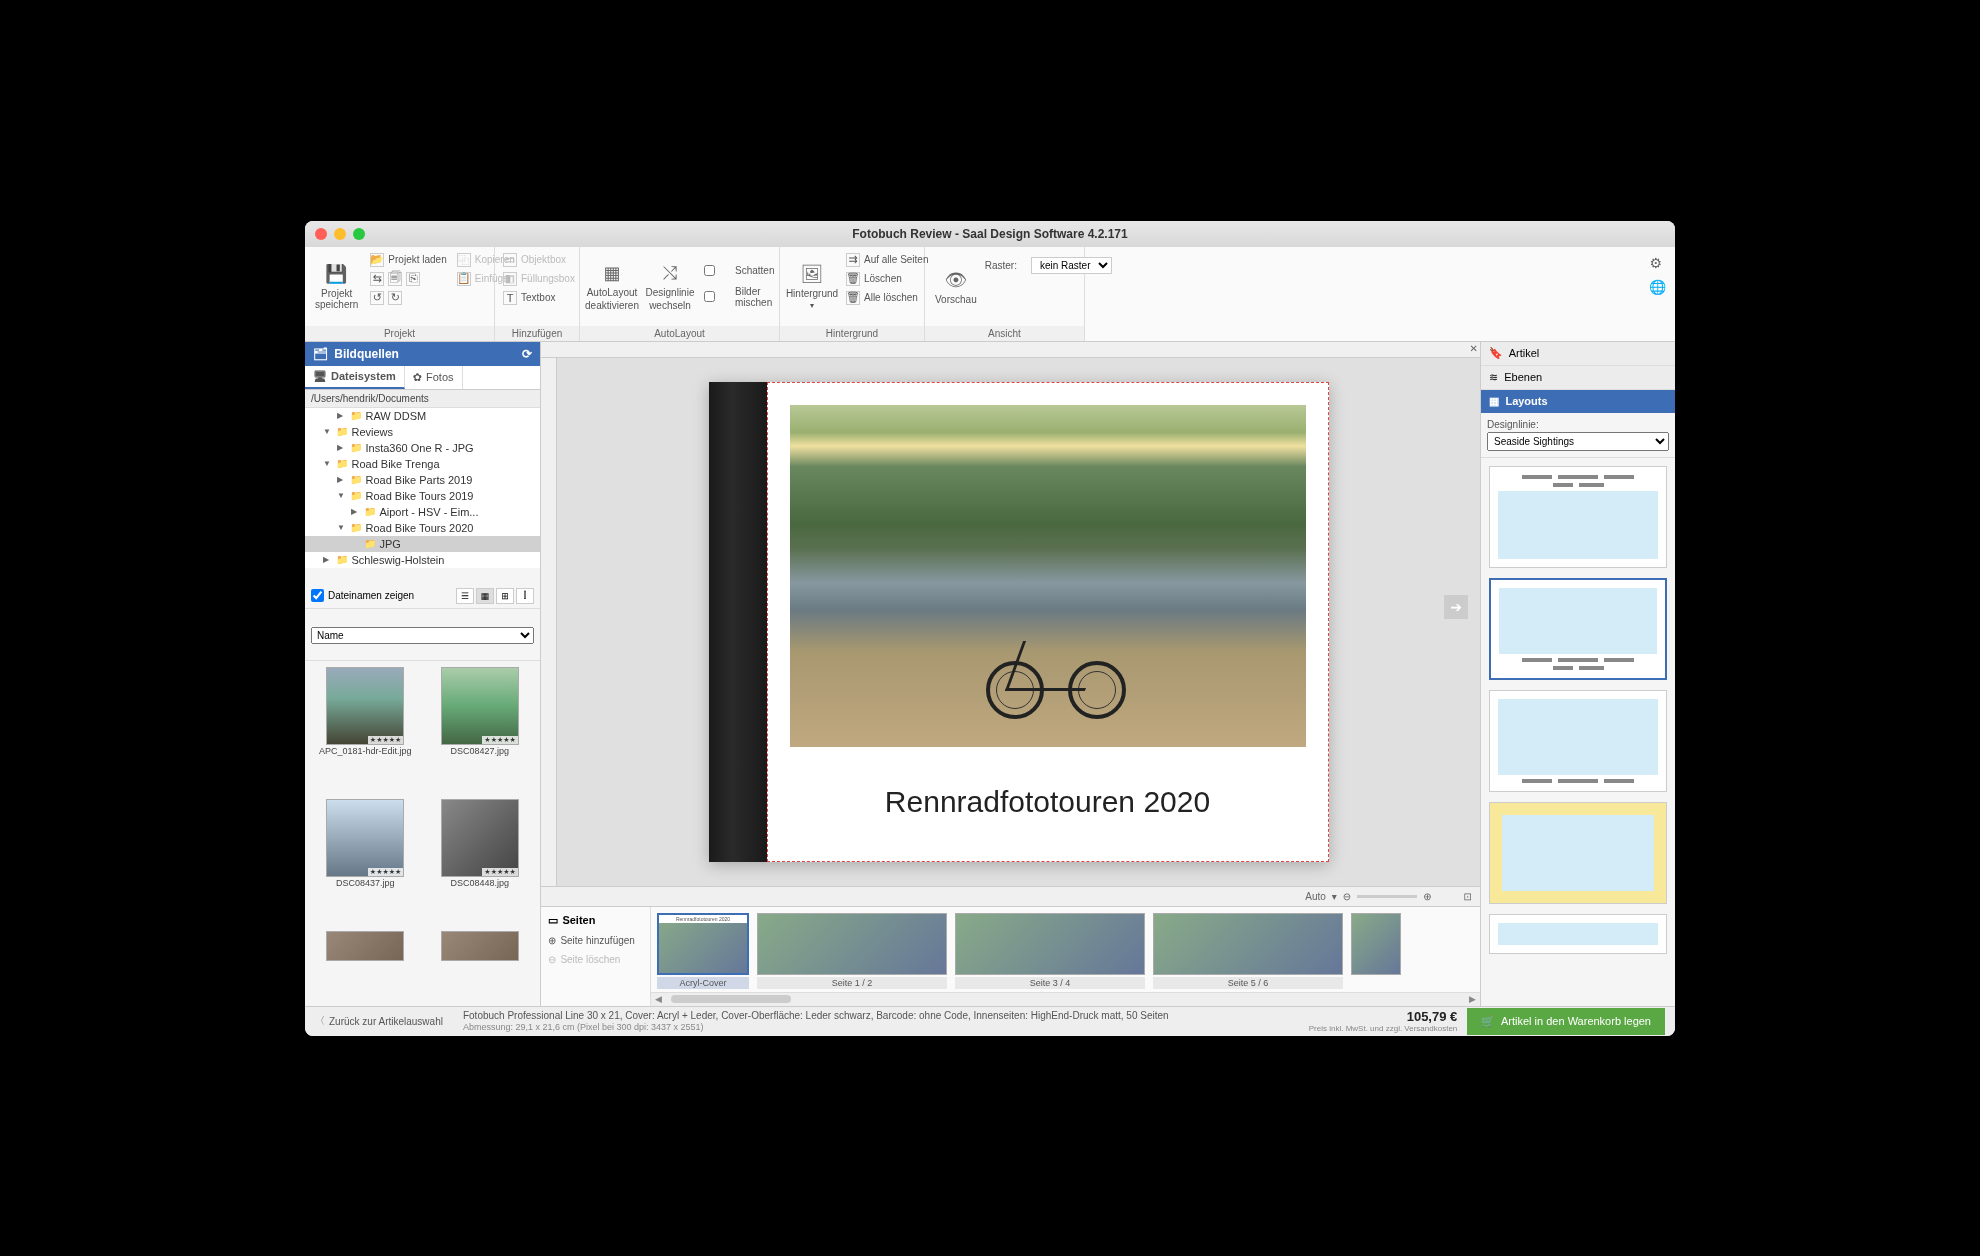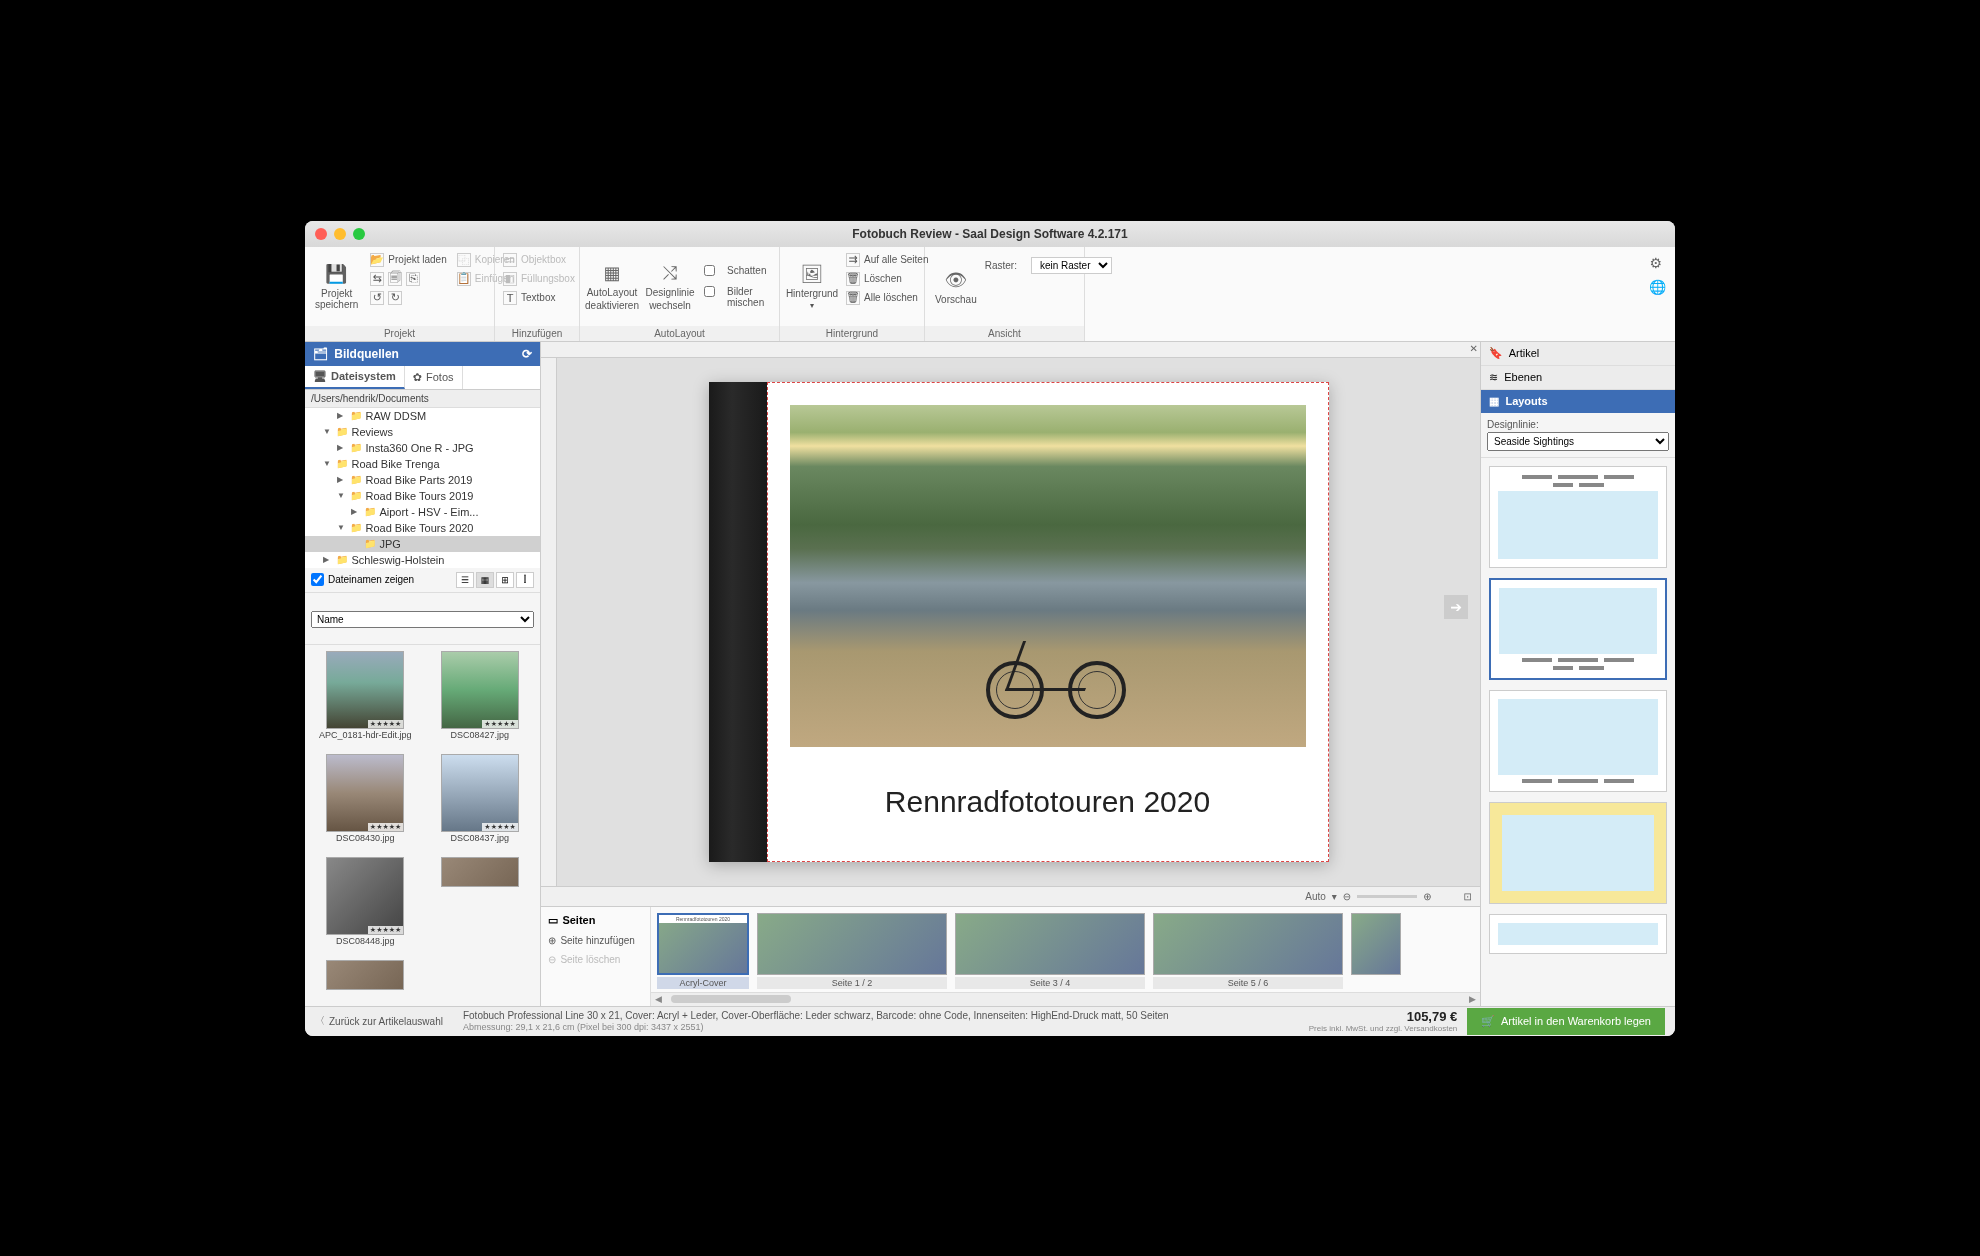--- a/index.html
+++ b/index.html
@@ -20,21 +20,21 @@
 .rgroup { border-right: 1px solid #ddd; display: flex; flex-direction: column; }
 .rgroup-body { flex: 1; display: flex; padding: 4px; gap: 2px; }
 .rgroup-label { font-size: 10px; color: #666; text-align: center; padding: 2px 0; background: #f0f0f0; }
 .rbtn { display: flex; flex-direction: column; align-items: center; justify-content: center; padding: 2px 6px; font-size: 10px; color: #555; cursor: pointer; text-align: center; gap: 2px; }
 .rbtn.big { width: 56px; }
 .rbtn .ico { width: 24px; height: 24px; display: flex; align-items: center; justify-content: center; font-size: 18px; color: #666; }
 .rcol { display: flex; flex-direction: column; gap: 1px; }
 .rsmall { display: flex; align-items: center; gap: 4px; font-size: 10px; color: #555; padding: 2px 4px; cursor: pointer; white-space: nowrap; }
 .rsmall.disabled { color: #bbb; }
 .rsmall .si { width: 14px; height: 14px; display: inline-flex; align-items: center; justify-content: center; font-size: 11px; border: 1px solid #ccc; }
-.rcheck { display: flex; align-items: flex-start; gap: 12px; font-size: 10px; color: #555; padding: 2px 4px; }
+.rcheck { display: flex; align-items: center; gap: 20px; font-size: 10px; color: #555; padding: 2px 4px; }
 .rcheck input { width: 11px; height: 11px; }
 .rselect { font-size: 10px; padding: 1px 4px; border: 1px solid #ccc; background: #fff; }
 .ribbon-right { position: absolute; right: 8px; top: 8px; display: flex; flex-direction: column; gap: 8px; color: #666; font-size: 14px; }
 
 
 .main { flex: 1; display: flex; min-height: 0; }
 
 
 .left { width: 236px; background: #f5f5f5; border-right: 1px solid #ccc; display: flex; flex-direction: column; }
 .panel-hdr { background: #3d6db5; color: #fff; font-size: 12px; font-weight: 600; padding: 5px 8px; display: flex; align-items: center; justify-content: space-between; }
@@ -42,21 +42,21 @@
 .tabs { display: flex; border-bottom: 1px solid #ccc; background: #fff; }
 .tab { padding: 4px 8px; font-size: 11px; display: flex; align-items: center; gap: 4px; cursor: pointer; color: #555; border-right: 1px solid #ddd; }
 .tab.active { background: #fff; border-bottom: 2px solid #3d6db5; font-weight: 600; }
 .path { font-size: 10px; padding: 3px 6px; background: #eee; border-bottom: 1px solid #ddd; color: #444; }
 .tree { font-size: 11px; color: #333; overflow-y: auto; background: #fff; height: 160px; }
 .tree-row { padding: 2px 4px; display: flex; align-items: center; gap: 3px; cursor: pointer; white-space: nowrap; }
 .tree-row .arr { width: 10px; font-size: 8px; color: #666; }
 .tree-row .fi { font-size: 10px; color: #888; }
 .tree-row.sel { background: #d0d0d0; }
 
-.fn-toggle { padding: 4px 6px; font-size: 10px; display: flex; align-items: center; justify-content: space-between; border-bottom: 1px solid #ddd; background: #f5f5f5; }
+.fn-toggle { padding: 4px 6px; font-size: 10px; display: flex; align-items: center; justify-content: space-between; border-bottom: 1px solid #ddd; background: #f5f5f5; margin-top: 16px; }
 .fn-toggle .views { display: flex; gap: 2px; }
 .fn-toggle .vbtn { width: 18px; height: 16px; border: 1px solid #ccc; background: #fff; font-size: 9px; display: flex; align-items: center; justify-content: center; cursor: pointer; }
 .fn-toggle .vbtn.active { background: #ddd; }
 .sort-row { padding: 16px 6px; border-bottom: 1px solid #ddd; background: #f5f5f5; }
 .sort-row select { width: 100%; font-size: 10px; padding: 1px; }
 
 .thumbs { flex: 1; overflow-y: auto; padding: 6px; display: grid; grid-template-columns: 1fr 1fr; gap: 6px; background: #f5f5f5; }
 .thumb { display: flex; flex-direction: column; align-items: center; font-size: 9px; color: #444; }
 .thumb .img { width: 78px; height: 78px; background: linear-gradient(135deg,#6a8,#48a); border: 1px solid #aaa; margin-bottom: 2px; position: relative; }
 .thumb .stars { font-size: 7px; color: #333; background: rgba(255,255,255,0.8); position: absolute; bottom: 0; right: 0; padding: 0 2px; }
@@ -363,26 +363,20 @@
             <div class="img" style="background:linear-gradient(180deg,#9ab 0%,#7a9 40%,#443 100%)">
               <div class="stars">★★★★★</div>
             </div>
             <div class="name">APC_0181-hdr-Edit.jpg</div>
           </div>
           <div class="thumb">
             <div class="img" style="background:linear-gradient(180deg,#aca,#6a7,#464)">
               <div class="stars">★★★★★</div>
             </div>
             <div class="name">DSC08427.jpg</div>
-          </div>
-          <div class="thumb">
-            <div class="img" style="background:linear-gradient(180deg,#bbc,#987,#654)">
-              <div class="stars">★★★★★</div>
-            </div>
-            <div class="name">DSC08430.jpg</div>
           </div>
           <div class="thumb">
             <div class="img" style="background:linear-gradient(180deg,#cde,#9ab,#678)">
               <div class="stars">★★★★★</div>
             </div>
             <div class="name">DSC08437.jpg</div>
           </div>
           <div class="thumb">
             <div class="img" style="background:linear-gradient(135deg,#888,#666,#444)">
               <div class="stars">★★★★★</div>

